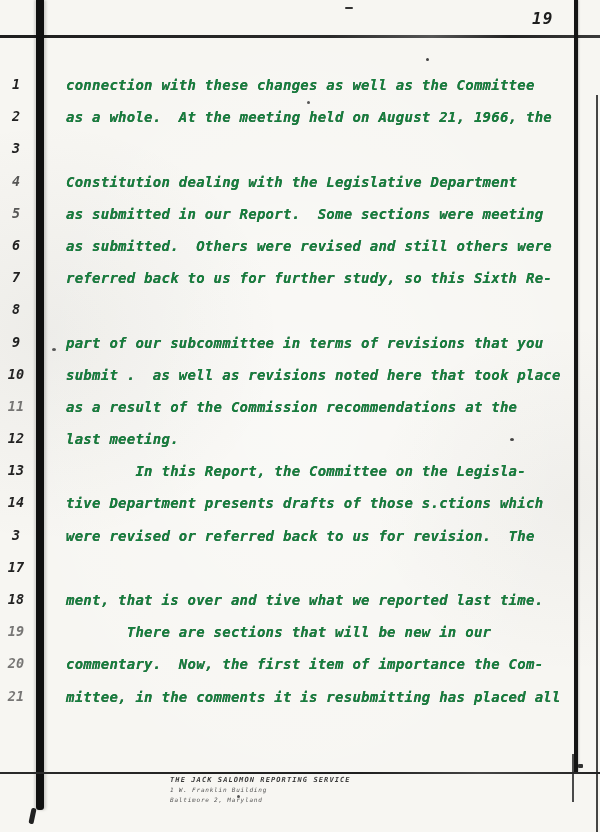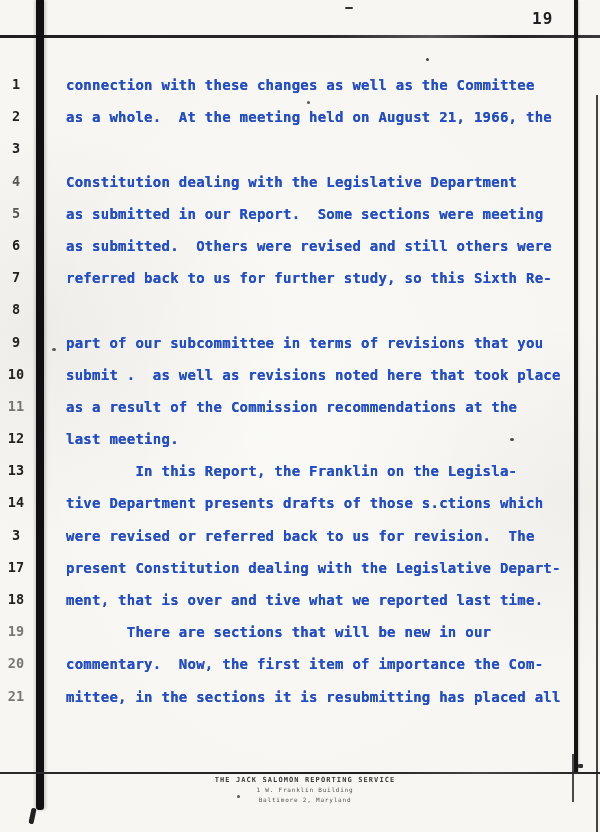--- a/index.html
+++ b/index.html
@@ -4,21 +4,21 @@
 <style>
   html,body{margin:0;padding:0;}
   body{
     width:600px;height:832px;
     background:#f7f6f2;
     position:relative;
     overflow:hidden;
     font-family:"DejaVu Sans Mono","Liberation Mono",monospace;
     color:#1c1c1c;
   }
-  .page{position:absolute;inset:0;}
+  .page{position:absolute;inset:0;font-style:italic;}
   
   .page::before{
     content:"";position:absolute;inset:0;pointer-events:none;
     background:
       radial-gradient(ellipse at 8% 40%, rgba(60,60,60,0.05), transparent 30%),
       radial-gradient(ellipse at 95% 60%, rgba(60,60,60,0.04), transparent 25%),
       radial-gradient(ellipse at 50% 50%, rgba(255,255,255,0.35), transparent 70%);
   }
 
   
@@ -44,34 +44,34 @@
 
   
   .transcript{position:absolute;left:0;top:73px;width:600px;filter:blur(0.22px);}
   .tl-row{position:relative;height:32.2px;}
   .tl-num{
     position:absolute;left:2px;top:3px;width:28px;text-align:center;
     font-size:13.5px;font-weight:600;color:#222;
   }
   .tl-text{
     position:absolute;left:66px;top:4px;white-space:pre;
-    font-size:14px;font-weight:600;letter-spacing:0.25px;color:#1d4ed8;
+    font-size:14px;font-weight:600;letter-spacing:0.25px;color:#15803d;
     text-shadow:0 0 0.6px rgba(25,25,25,0.75);
   }
   
   .tl-row:nth-child(4) .tl-num,
   .tl-row:nth-child(5) .tl-num{opacity:.75;filter:blur(.4px);}
   .tl-row:nth-child(11) .tl-num,
   .tl-row:nth-child(18) .tl-num,
   .tl-row:nth-child(19) .tl-num,
   .tl-row:nth-child(20) .tl-num{opacity:.6;filter:blur(.55px);}
 
   
   .footer-block{
-    position:absolute;left:170px;top:775px;width:270px;text-align:center;
+    position:absolute;left:170px;top:775px;width:270px;text-align:left;
     filter:blur(0.45px);
   }
   .footer-service{font-size:7px;font-weight:bold;letter-spacing:1.1px;color:#3a3a3a;line-height:10px;}
   .footer-addr{font-size:6px;letter-spacing:0.8px;color:#555;line-height:9.5px;}
 
   
   .speck{position:absolute;background:#444;border-radius:50%;}
   .sp1{left:345px;top:7px;width:8px;height:2px;border-radius:1px;background:#333;}
   .sp2{left:426px;top:58px;width:3px;height:3px;}
   .sp3{left:307px;top:101px;width:3px;height:3px;background:#555;}
@@ -136,49 +136,48 @@
       <div class="tl-row">
         <span class="tl-num">11</span>
         <span class="tl-text">as a result of the Commission recommendations at the</span>
       </div>
       <div class="tl-row">
         <span class="tl-num">12</span>
         <span class="tl-text">last meeting.</span>
       </div>
       <div class="tl-row">
         <span class="tl-num">13</span>
-        <span class="tl-text">        In this Report, the Franklin on the Legisla-</span>
+        <span class="tl-text">        In this Report, the Committee on the Legisla-</span>
       </div>
       <div class="tl-row">
         <span class="tl-num">14</span>
         <span class="tl-text">tive Department presents drafts of those s.ctions which</span>
       </div>
       <div class="tl-row">
         <span class="tl-num">3</span>
         <span class="tl-text">were revised or referred back to us for revision.  The</span>
       </div>
       <div class="tl-row">
         <span class="tl-num">17</span>
-        <span class="tl-text">present Constitution dealing with the Legislative Depart-</span>
       </div>
       <div class="tl-row">
         <span class="tl-num">18</span>
         <span class="tl-text">ment, that is over and tive what we reported last time.</span>
       </div>
       <div class="tl-row">
         <span class="tl-num">19</span>
         <span class="tl-text">       There are sections that will be new in our</span>
       </div>
       <div class="tl-row">
         <span class="tl-num">20</span>
         <span class="tl-text">commentary.  Now, the first item of importance the Com-</span>
       </div>
       <div class="tl-row">
         <span class="tl-num">21</span>
-        <span class="tl-text">mittee, in the sections it is resubmitting has placed all</span>
+        <span class="tl-text">mittee, in the comments it is resubmitting has placed all</span>
       </div>
     </div>
 
   <div class="rule-footer"></div>
 
   <div class="footer-block">
     <div class="footer-service">THE JACK SALOMON REPORTING SERVICE</div>
     <div class="footer-addr">1 W. Franklin Building</div>
     <div class="footer-addr">Baltimore 2, Maryland</div>
   </div>

